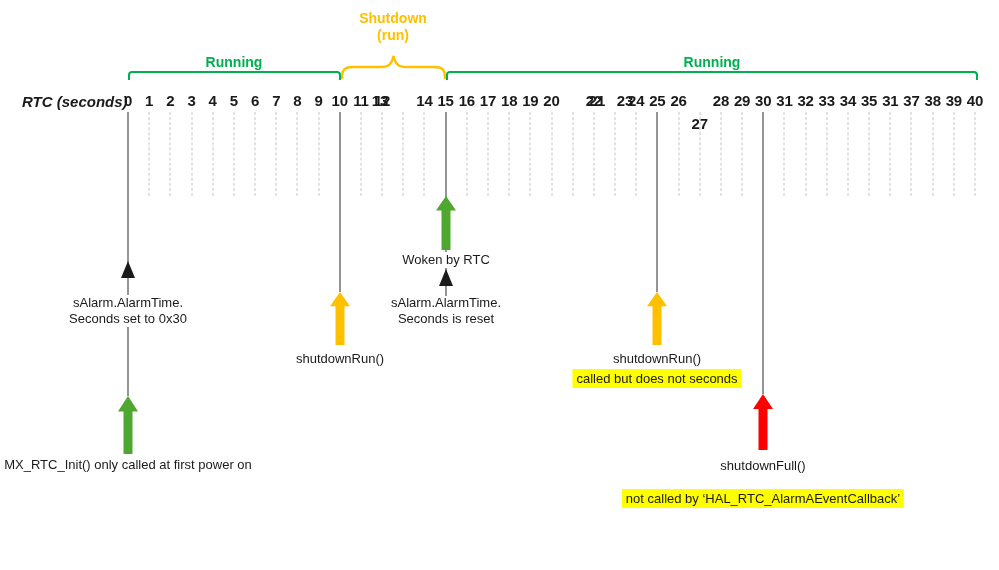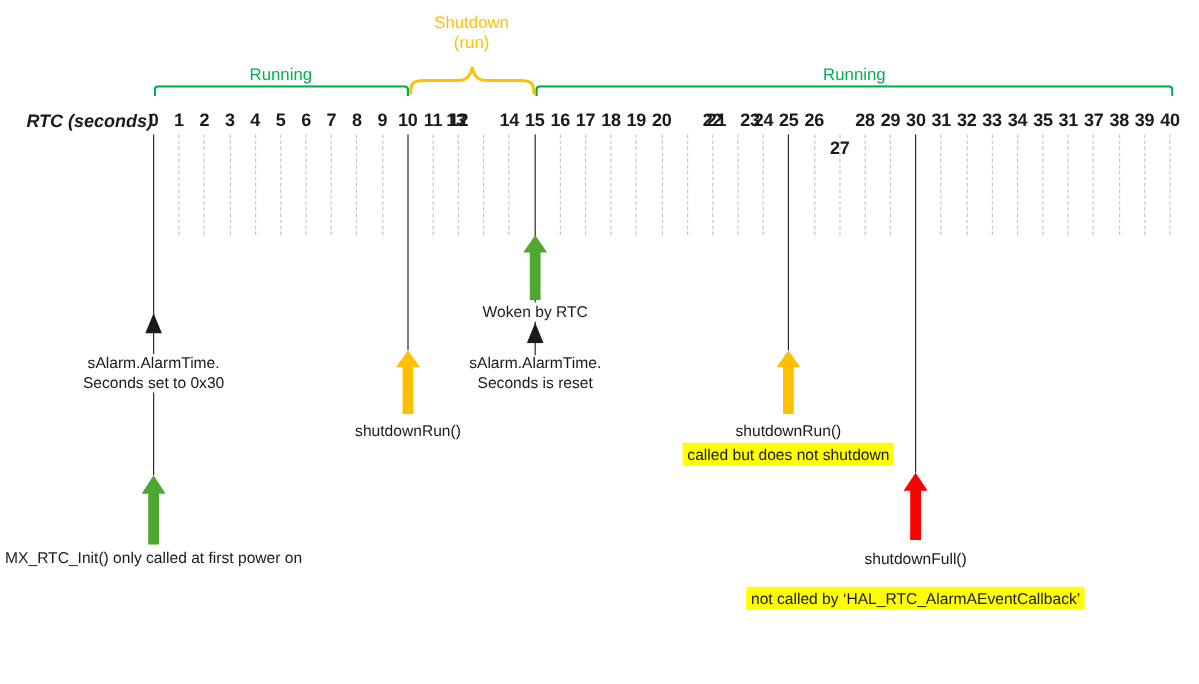--- a/index.html
+++ b/index.html
@@ -30,21 +30,21 @@
     border-left:1px dashed var(--dash);transform:translateX(-50%);
   }
   .rtc-label{
     position:absolute;left:22px;width:96px;top:93px;text-align:right;
     font-size:15px;font-style:italic;font-weight:600;white-space:nowrap;
   }
 
   
   .sec-label{
     position:absolute;transform:translateX(-50%);
-    font-size:14px;font-weight:400;white-space:nowrap;
+    font-size:14px;font-weight:700;white-space:nowrap;
   }
   .green-text{color:var(--green);}
   .orange-text{color:var(--orange);}
   .bracket{
     position:absolute;top:71px;height:9px;box-sizing:border-box;
     border:2px solid var(--green);border-bottom:none;border-radius:4px 4px 0 0;
   }
   .brace-svg{position:absolute;left:341px;top:54px;width:105px;height:25px;}
 
   
@@ -202,21 +202,21 @@
       <div>Seconds is reset</div>
     </div>
   </div>
 
   <div class="event" style="left:657px">
     <div class="vline" style="top:112px;height:180px"></div>
     <svg class="bigarrow arrow-orange" style="top:292px;height:53px" viewBox="0 0 20 60" preserveAspectRatio="none">
       <polygon points="10,0 20,16 14.5,16 14.5,60 5.5,60 5.5,16 0,16" fill="currentColor"></polygon>
     </svg>
     <div class="etext" style="top:351px">shutdownRun()</div>
-    <div class="note" style="top:369px">called but does not shutdown</div>
+    <div class="note" style="top:369px">called but does not seconds</div>
   </div>
 
   <div class="event" style="left:763px">
     <div class="vline" style="top:112px;height:282px"></div>
     <svg class="bigarrow arrow-red" style="top:394px;height:56px" viewBox="0 0 20 60" preserveAspectRatio="none">
       <polygon points="10,0 20,16 14.5,16 14.5,60 5.5,60 5.5,16 0,16" fill="currentColor"></polygon>
     </svg>
     <div class="etext" style="top:458px">shutdownFull()</div>
     <div class="note" style="top:489px">not called by ‘HAL_RTC_AlarmAEventCallback’</div>
   </div>

